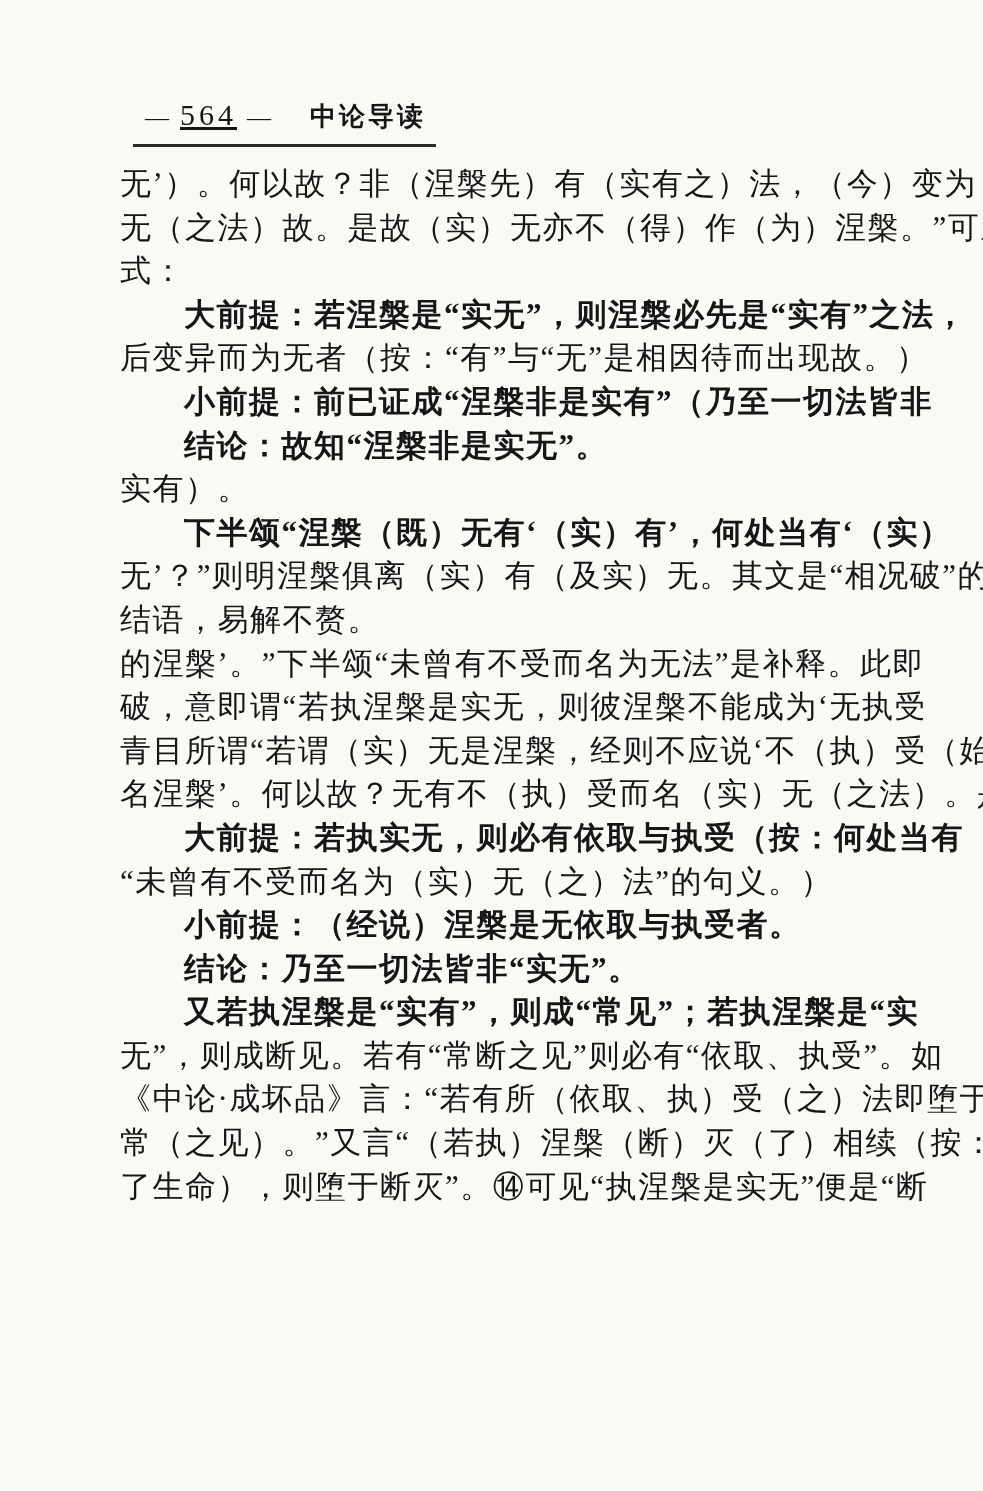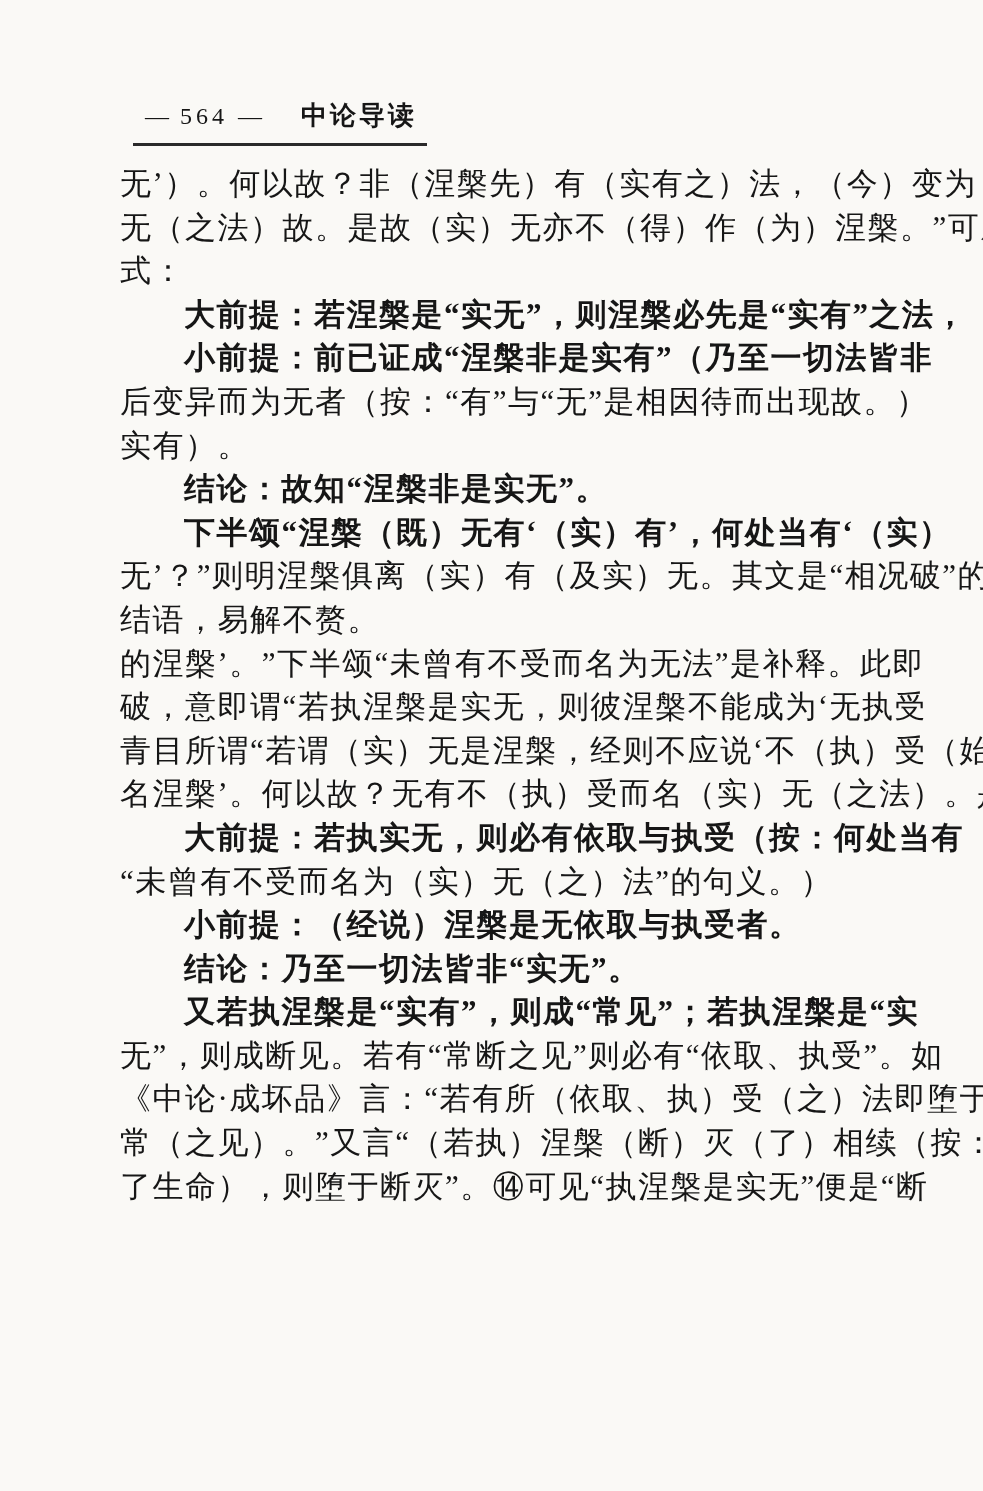--- a/index.html
+++ b/index.html
@@ -28,22 +28,23 @@
     padding: 0 10px 10px 2px;
     font-size: 25px;
     letter-spacing: 1px;
     white-space: nowrap;
   }
   .running-head .dash {
     font-size: 24px;
     margin: 0 10px;
   }
   .running-head .pagenum {
-    font-size: 24px;
+    font-size: 30px;
     letter-spacing: 4px;
+    text-decoration: underline;
   }
   .running-head .booktitle {
     font-family: Liberation Sans, sans-serif;
     font-weight: 700;
     font-size: 26px;
     margin-left: 28px;
     letter-spacing: 3px;
   }
   
   .text-body {
@@ -74,24 +75,24 @@
     <span class="pagenum">564</span>
     <span class="dash">—</span>
     <span class="booktitle">中论导读</span>
   </div>
 
   <div class="text-body" id="text-body">
       <div class="line">无’）。何以故？非（涅槃先）有（实有之）法，（今）变为（实）</div>
       <div class="line">无（之法）故。是故（实）无亦不（得）作（为）涅槃。”可成论</div>
       <div class="line">式：</div>
       <div class="line indent">大前提：若涅槃是“实无”，则涅槃必先是“实有”之法，</div>
+      <div class="line">后变异而为无者（按：“有”与“无”是相因待而出现故。）</div>
       <div class="line indent">小前提：前已证成“涅槃非是实有”（乃至一切法皆非</div>
-      <div class="line">后变异而为无者（按：“有”与“无”是相因待而出现故。）</div>
+      <div class="line indent">结论：故知“涅槃非是实无”。</div>
       <div class="line">实有）。</div>
-      <div class="line indent">结论：故知“涅槃非是实无”。</div>
       <div class="line indent">下半颂“涅槃（既）无有‘（实）有’，何处当有‘（实）</div>
       <div class="line">无’？”则明涅槃俱离（实）有（及实）无。其文是“相况破”的</div>
       <div class="line">结语，易解不赘。</div>
       <div class="line">的涅槃’。”下半颂“未曾有不受而名为无法”是补释。此即</div>
       <div class="line">破，意即谓“若执涅槃是实无，则彼涅槃不能成为‘无执受</div>
       <div class="line">青目所谓“若谓（实）无是涅槃，经则不应说‘不（执）受（始）</div>
       <div class="line">名涅槃’。何以故？无有不（执）受而名（实）无（之法）。是</div>
       <div class="line indent">大前提：若执实无，则必有依取与执受（按：何处当有</div>
       <div class="line">“未曾有不受而名为（实）无（之）法”的句义。）</div>
       <div class="line indent">小前提：（经说）涅槃是无依取与执受者。</div>

